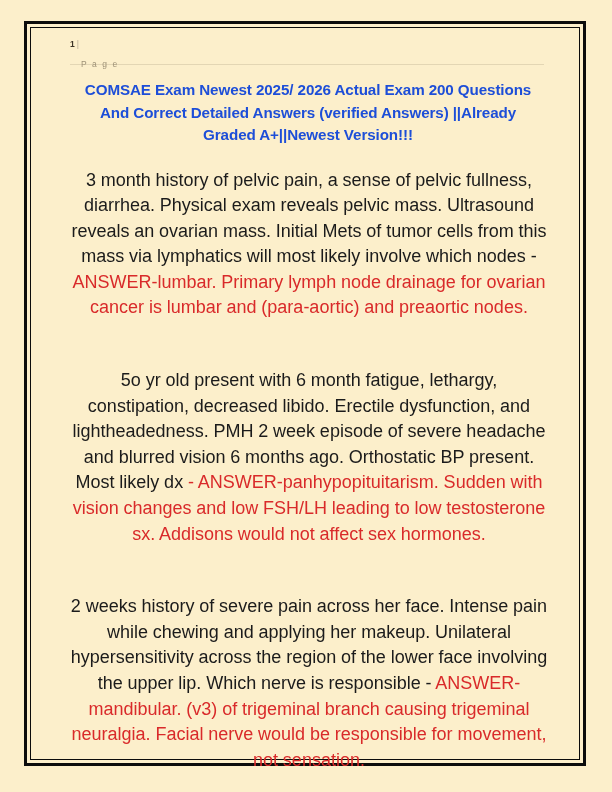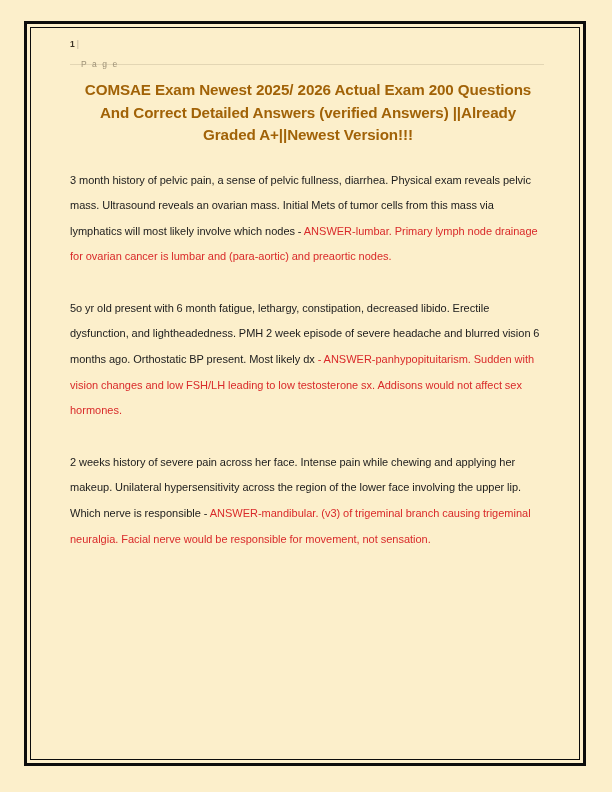--- a/index.html
+++ b/index.html
@@ -95,36 +95,36 @@
   .body-block {
     padding: 0 26px 0 34px;
   }
 
   .doc-title {
     text-align: center;
     font-family: "Liberation Sans", sans-serif;
     font-weight: bold;
     font-size: 15.2px;
     line-height: 22.5px;
-    color: #a16207;
+    color: #1d4ed8;
     margin: 14px 10px 0 8px;
     letter-spacing: -0.1px;
   }
 
   .qa-block {
     font-family: "Liberation Sans", sans-serif;
-    font-size: 11px;
+    font-size: 18px;
     line-height: 25.6px;
     color: #1b1b1b;
     margin-top: 21px;
-    text-align: left;
+    text-align: center;
     word-spacing: -0.2px;
   }
   .qa-block.gap {
-    margin-top: 26px;
+    margin-top: 47px;
   }
   .answer {
     color: #d92a2a;
   }
 </style>
 </head>
 <body>
 
 <div class="page">
 

